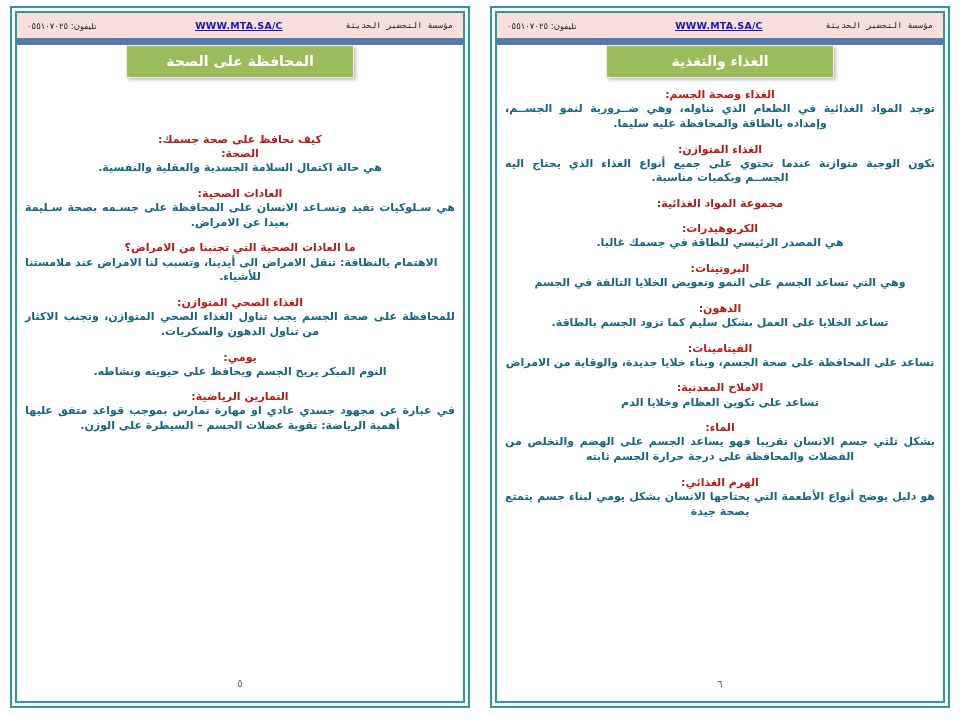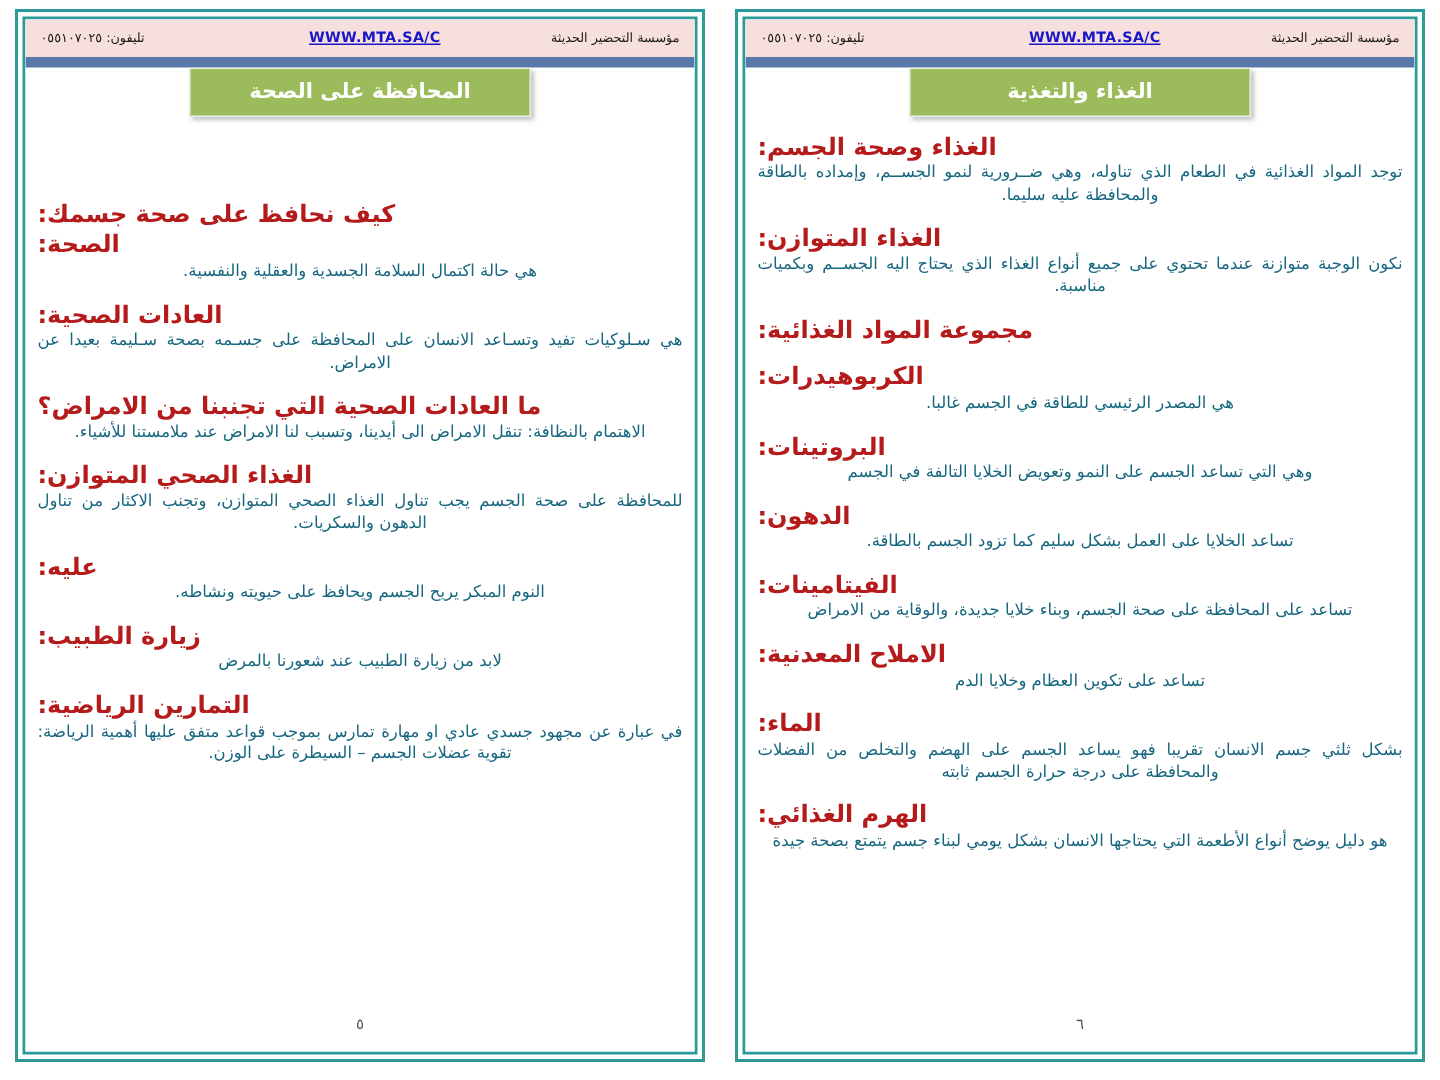--- a/index.html
+++ b/index.html
@@ -76,20 +76,21 @@
     align-items: center;
     justify-content: space-between;
     padding: 0 10px;
     box-sizing: border-box;
     flex: 0 0 auto;
   }
   .lh-org {
     font-size: 8.5px;
     color: #1a1a1a;
     white-space: nowrap;
+    font-family: Liberation Mono, monospace;
   }
   .lh-url {
     font-size: 9.5px;
     font-weight: bold;
     color: #1616c8;
     text-decoration: underline;
     direction: ltr;
     letter-spacing: 0.2px;
     white-space: nowrap;
     margin-left: 36px;
@@ -136,31 +137,31 @@
   .sections {
     margin-top: 10px;
   }
   .section {
     margin-bottom: 11px;
   }
   .section.tight { margin-bottom: 0; }
 
   .sec-head {
     color: #b51b1b;
-    font-size: 16px;
+    font-size: 11px;
     font-weight: bold;
-    text-align: left;
+    text-align: center;
     line-height: 1.28;
     margin: 0;
   }
 
   .sec-body {
     color: #16667f;
     font-size: 11px;
-    font-weight: normal;
+    font-weight: bold;
     text-align: justify;
     text-align-last: center;
     line-height: 1.34;
     margin: 0;
   }
   .sec-body.plain { text-align: left; text-align-last: center; }
 
   .page-number {
     position: absolute;
     bottom: 12px;
@@ -207,21 +208,21 @@
             <p class="sec-head">الغذاء المتوازن:</p>
             <p class="sec-body">نكون الوجبة متوازنة عندما تحتوي على جميع أنواع الغذاء الذي يحتاج اليه الجســم وبكميات مناسبة.</p>
           </div>
 
           <div class="section">
             <p class="sec-head">مجموعة المواد الغذائية:</p>
           </div>
 
           <div class="section">
             <p class="sec-head">الكربوهيدرات:</p>
-            <p class="sec-body plain">هي المصدر الرئيسي للطاقة في الجسم غالبا.</p>
+            <p class="sec-body plain">هي المصدر الرئيسي للطاقة في جسمك غالبا.</p>
           </div>
 
           <div class="section">
             <p class="sec-head">البروتينات:</p>
             <p class="sec-body plain">وهي التي تساعد الجسم على النمو وتعويض الخلايا التالفة في الجسم</p>
           </div>
 
           <div class="section">
             <p class="sec-head">الدهون:</p>
             <p class="sec-body plain">تساعد الخلايا على العمل بشكل سليم كما تزود الجسم بالطاقة.</p>
@@ -294,28 +295,24 @@
             <p class="sec-head">ما العادات الصحية التي تجنبنا من الامراض؟</p>
             <p class="sec-body plain">الاهتمام بالنظافة: تنقل الامراض الى أيدينا، وتسبب لنا الامراض عند ملامستنا للأشياء.</p>
           </div>
 
           <div class="section">
             <p class="sec-head">الغذاء الصحي المتوازن:</p>
             <p class="sec-body">للمحافظة على صحة الجسم يجب تناول الغذاء الصحي المتوازن، وتجنب الاكثار من تناول الدهون والسكريات.</p>
           </div>
 
           <div class="section">
-            <p class="sec-head">عليه:</p>
+            <p class="sec-head">يومي:</p>
             <p class="sec-body plain">النوم المبكر يريح الجسم ويحافظ على حيويته ونشاطه.</p>
           </div>
 
-          <div class="section">
-            <p class="sec-head">زيارة الطبيب:</p>
-            <p class="sec-body plain">لابد من زيارة الطبيب عند شعورنا بالمرض</p>
-          </div>
 
           <div class="section">
             <p class="sec-head">التمارين الرياضية:</p>
             <p class="sec-body">في عبارة عن مجهود جسدي عادي او مهارة تمارس بموجب قواعد متفق عليها أهمية الرياضة: تقوية عضلات الجسم – السيطرة على الوزن.</p>
           </div>
 
         </div>
 
         <div class="page-number">٥</div>
       </div>

